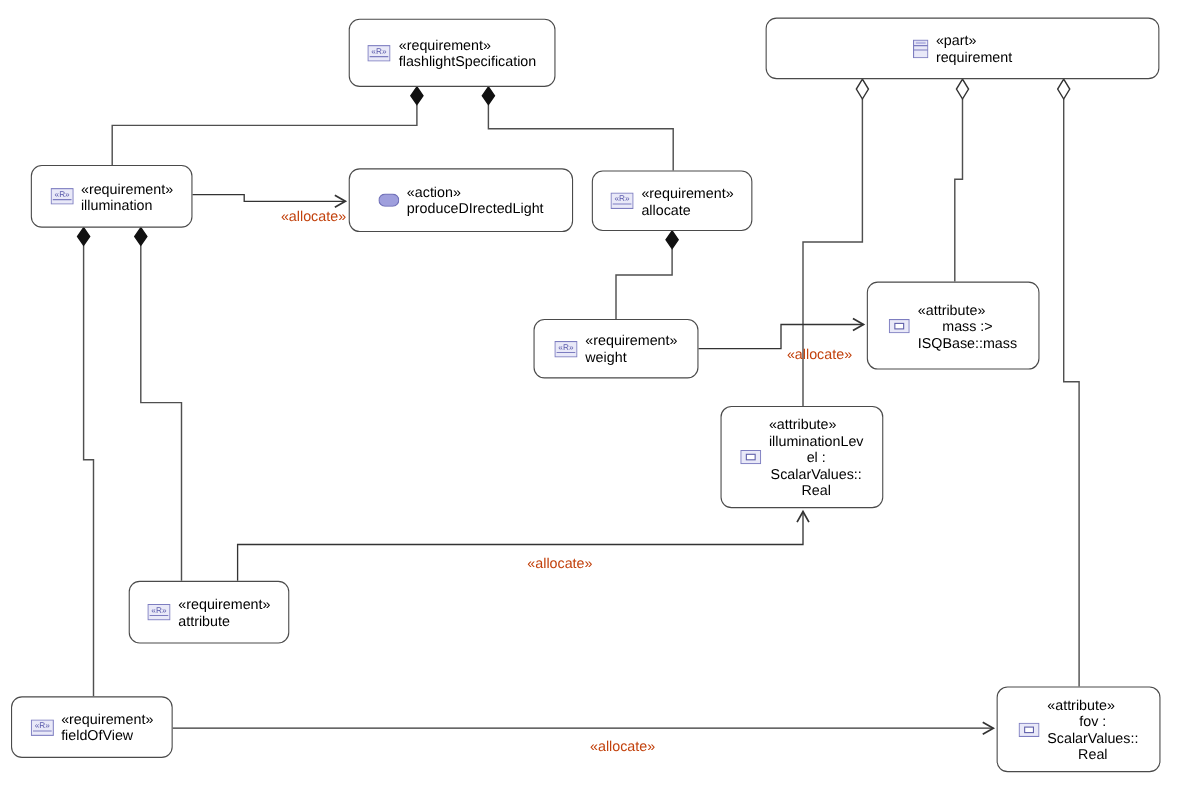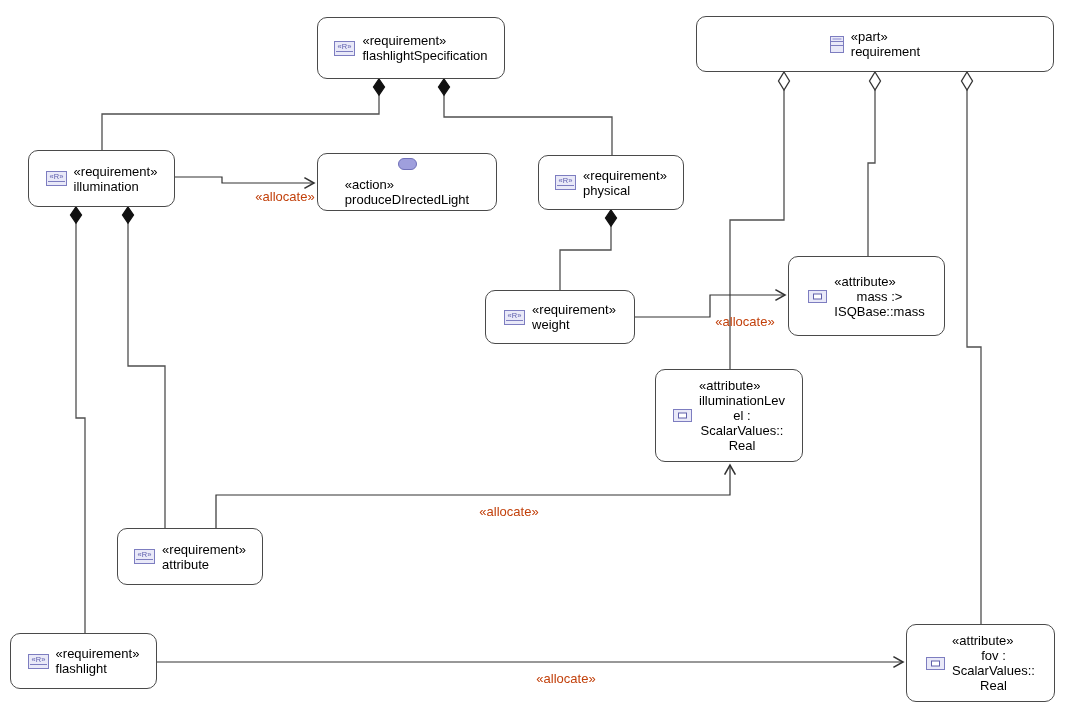--- a/index.html
+++ b/index.html
@@ -16,21 +16,21 @@
   .txt{display:flex;flex-direction:column;align-items:flex-start;line-height:15px;}
   .nm{white-space:pre-line;text-align:center;}
   .icon{display:flex;align-items:center;}
   .edge-label{
     position:absolute;width:110px;text-align:center;font-size:13px;color:#c2410c;
   }
   
   #n-spec       {left:317px;top:17px; width:188px;height:62px;}
   #n-flashlight {left:696px;top:16px; width:358px;height:56px;}
   #n-illum      {left:28px; top:150px;width:147px;height:57px;}
-  #n-action     {left:317px;top:153px;width:180px;height:58px;flex-direction:column;}
+  #n-action     {left:317px;top:153px;width:204px;height:58px;}
   #n-physical   {left:538px;top:155px;width:146px;height:55px;}
   #n-weight     {left:485px;top:290px;width:150px;height:54px;}
   #n-mass       {left:788px;top:256px;width:157px;height:80px;}
   #n-illevel    {left:655px;top:369px;width:148px;height:93px;}
   #n-lightpower {left:117px;top:528px;width:146px;height:57px;}
   #n-fov-req    {left:10px; top:633px;width:147px;height:56px;}
   #n-fov-attr   {left:906px;top:624px;width:149px;height:78px;}
   #lbl-a1{left:230px;top:189px;}
   #lbl-a2{left:690px;top:314px;}
   #lbl-a3{left:454px;top:504px;}
@@ -159,21 +159,21 @@
   <div class="node" id="n-physical">
     <span class="icon">
       <svg width="21" height="15" viewBox="0 0 21 15">
           <rect x="0.5" y="0.5" width="20" height="14" fill="#e9e9f8" stroke="#7d7dc0"></rect>
           <line x1="2" y1="10.5" x2="19" y2="10.5" stroke="#7d7dc0"></line>
           <text x="10.5" y="8" font-size="7.5" text-anchor="middle" fill="#5b5bab" font-family="Liberation Sans, sans-serif">«R»</text>
         </svg>
     </span>
     <span class="txt">
       <span class="stereo">«requirement»</span>
-      <span class="nm">physical</span>
+      <span class="nm">allocate</span>
     </span>
   </div>
 
   <div class="node" id="n-weight">
     <span class="icon">
       <svg width="21" height="15" viewBox="0 0 21 15">
           <rect x="0.5" y="0.5" width="20" height="14" fill="#e9e9f8" stroke="#7d7dc0"></rect>
           <line x1="2" y1="10.5" x2="19" y2="10.5" stroke="#7d7dc0"></line>
           <text x="10.5" y="8" font-size="7.5" text-anchor="middle" fill="#5b5bab" font-family="Liberation Sans, sans-serif">«R»</text>
         </svg>
@@ -231,21 +231,21 @@
   <div class="node" id="n-fov-req">
     <span class="icon">
       <svg width="21" height="15" viewBox="0 0 21 15">
           <rect x="0.5" y="0.5" width="20" height="14" fill="#e9e9f8" stroke="#7d7dc0"></rect>
           <line x1="2" y1="10.5" x2="19" y2="10.5" stroke="#7d7dc0"></line>
           <text x="10.5" y="8" font-size="7.5" text-anchor="middle" fill="#5b5bab" font-family="Liberation Sans, sans-serif">«R»</text>
         </svg>
     </span>
     <span class="txt">
       <span class="stereo">«requirement»</span>
-      <span class="nm">flashlight</span>
+      <span class="nm">fieldOfView</span>
     </span>
   </div>
 
   <div class="node" id="n-fov-attr">
     <span class="icon">
       <svg width="19" height="13" viewBox="0 0 19 13">
           <rect x="0.5" y="0.5" width="18" height="12" fill="#e9e9f8" stroke="#7d7dc0"></rect>
           <rect x="5.5" y="4" width="8" height="5" fill="#ffffff" stroke="#6060aa"></rect>
         </svg>
     </span>

